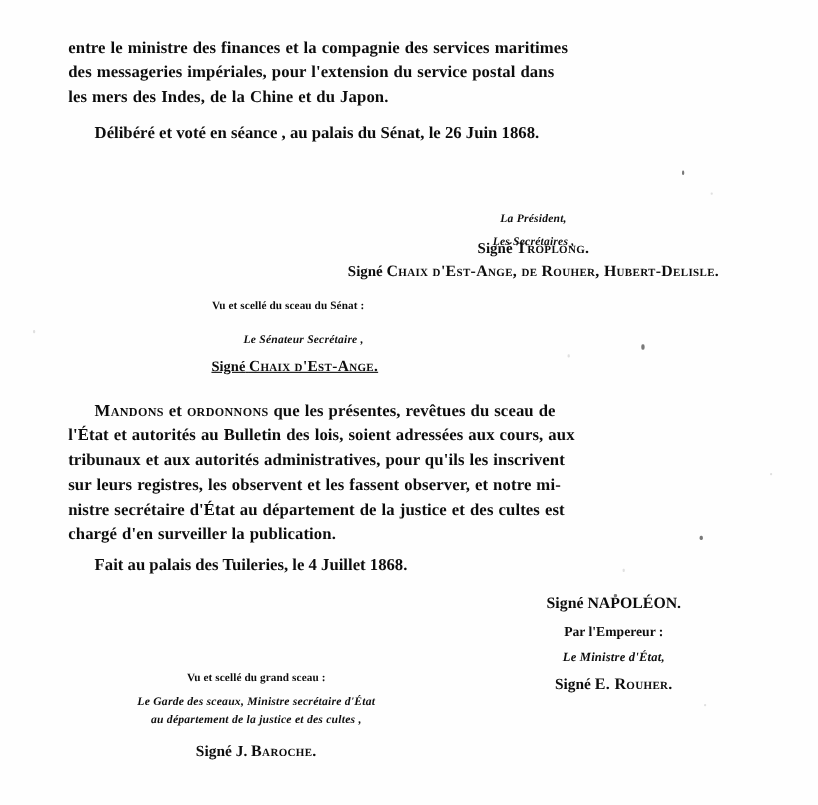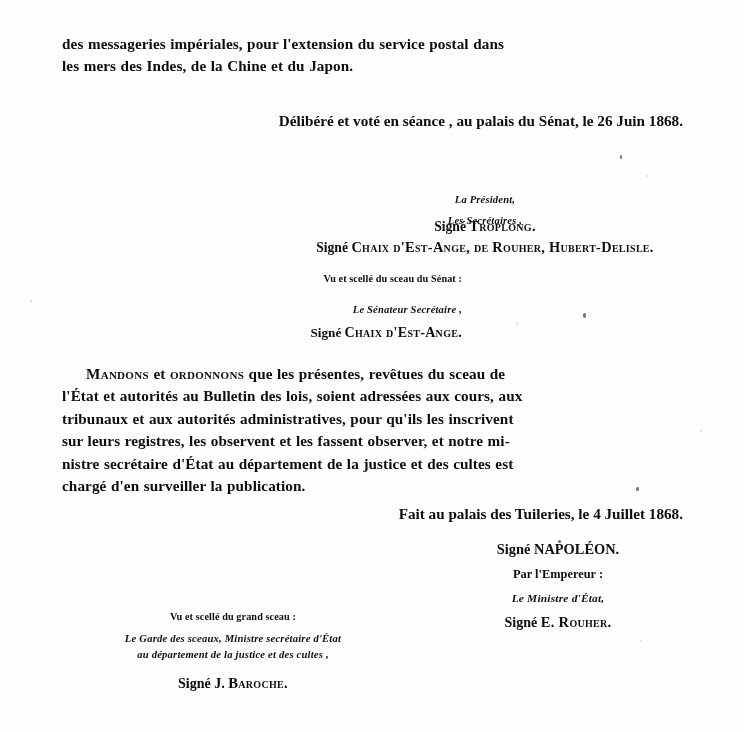--- a/index.html
+++ b/index.html
@@ -42,21 +42,20 @@
 
   .ln {
     display: block;
     white-space: nowrap;
   }
 
   .indent-par {
     font-weight: bold;
     font-size: 15.2px;
     line-height: 22.4px;
-    text-align: right;
   }
 
   .smallcaps {
     font-variant: small-caps;
     letter-spacing: 0.3px;
   }
 
   
   .sig-block {
     position: absolute;
@@ -86,37 +85,38 @@
     line-height: 15px;
     white-space: nowrap;
   }
   .plain-line {
     font-weight: bold;
     font-size: 13.2px;
     line-height: 19px;
     white-space: nowrap;
   }
 
-  .left-align { text-align: right; }
+  .left-align { text-align: center; }
 
   
   .speckle {
     position: absolute;
     background: #5c5c5c;
     border-radius: 40%;
     opacity: .82;
   }
   .speckle.faint { opacity: .30; background: #9a9a9a; }
 </style>
 </head>
 <body>
 
 <div id="page">
 
   <div class="col body-par" style="top:33px;">
+    <span class="ln">entre le ministre des finances et la compagnie des services maritimes</span>
     <span class="ln">des messageries impériales, pour l'extension du service postal dans</span>
     <span class="ln">les mers des Indes, de la Chine et du Japon.</span>
   </div>
 
   <div class="col indent-par" style="top:110px; text-indent:24px;">Délibéré et voté en séance , au palais du Sénat, le 26 Juin 1868.</div>
 
   <div class="sig-block" style="top:152px; left:385px; width:200px;margin-top:40px;">
     <div class="sig-role">La Président,</div>
     <div class="sig-name" style="margin-top:9px;">
       <span>Signé</span>
@@ -128,21 +128,21 @@
     <div class="sig-role">Les Secrétaires ,</div>
     <div class="sig-name" style="margin-top:9px;">
       <span>Signé</span>
       <span class="smallcaps">Chaix d'Est-Ange, de Rouher, Hubert-Delisle.</span>
     </div>
   </div>
 
   <div class="sig-block left-align" style="top:271px; left:62px; width:400px;">
     <div class="attest-line">Vu et scellé du sceau du Sénat :</div>
     <div class="sig-role" style="margin-top:16px; margin-left:28px;">Le Sénateur Secrétaire ,</div>
-    <div class="plain-line" style="margin-top:6px; margin-left:12px;">
+    <div class="plain-line" style="margin-top:6px; margin-left:12px;text-decoration:underline;">
       <span>Signé</span>
       <span class="smallcaps" style="font-size:14px;">Chaix d'Est-Ange.</span>
     </div>
   </div>
 
   <div class="col body-par" style="top:363px;">
     <span class="ln" style="text-indent:24px;">
       <span class="smallcaps">Mandons</span><span> et </span><span class="smallcaps">ordonnons</span><span> que les présentes, revêtues du sceau de</span>
     </span>
     <span class="ln">l'État et autorités au Bulletin des lois, soient adressées aux cours, aux</span>

